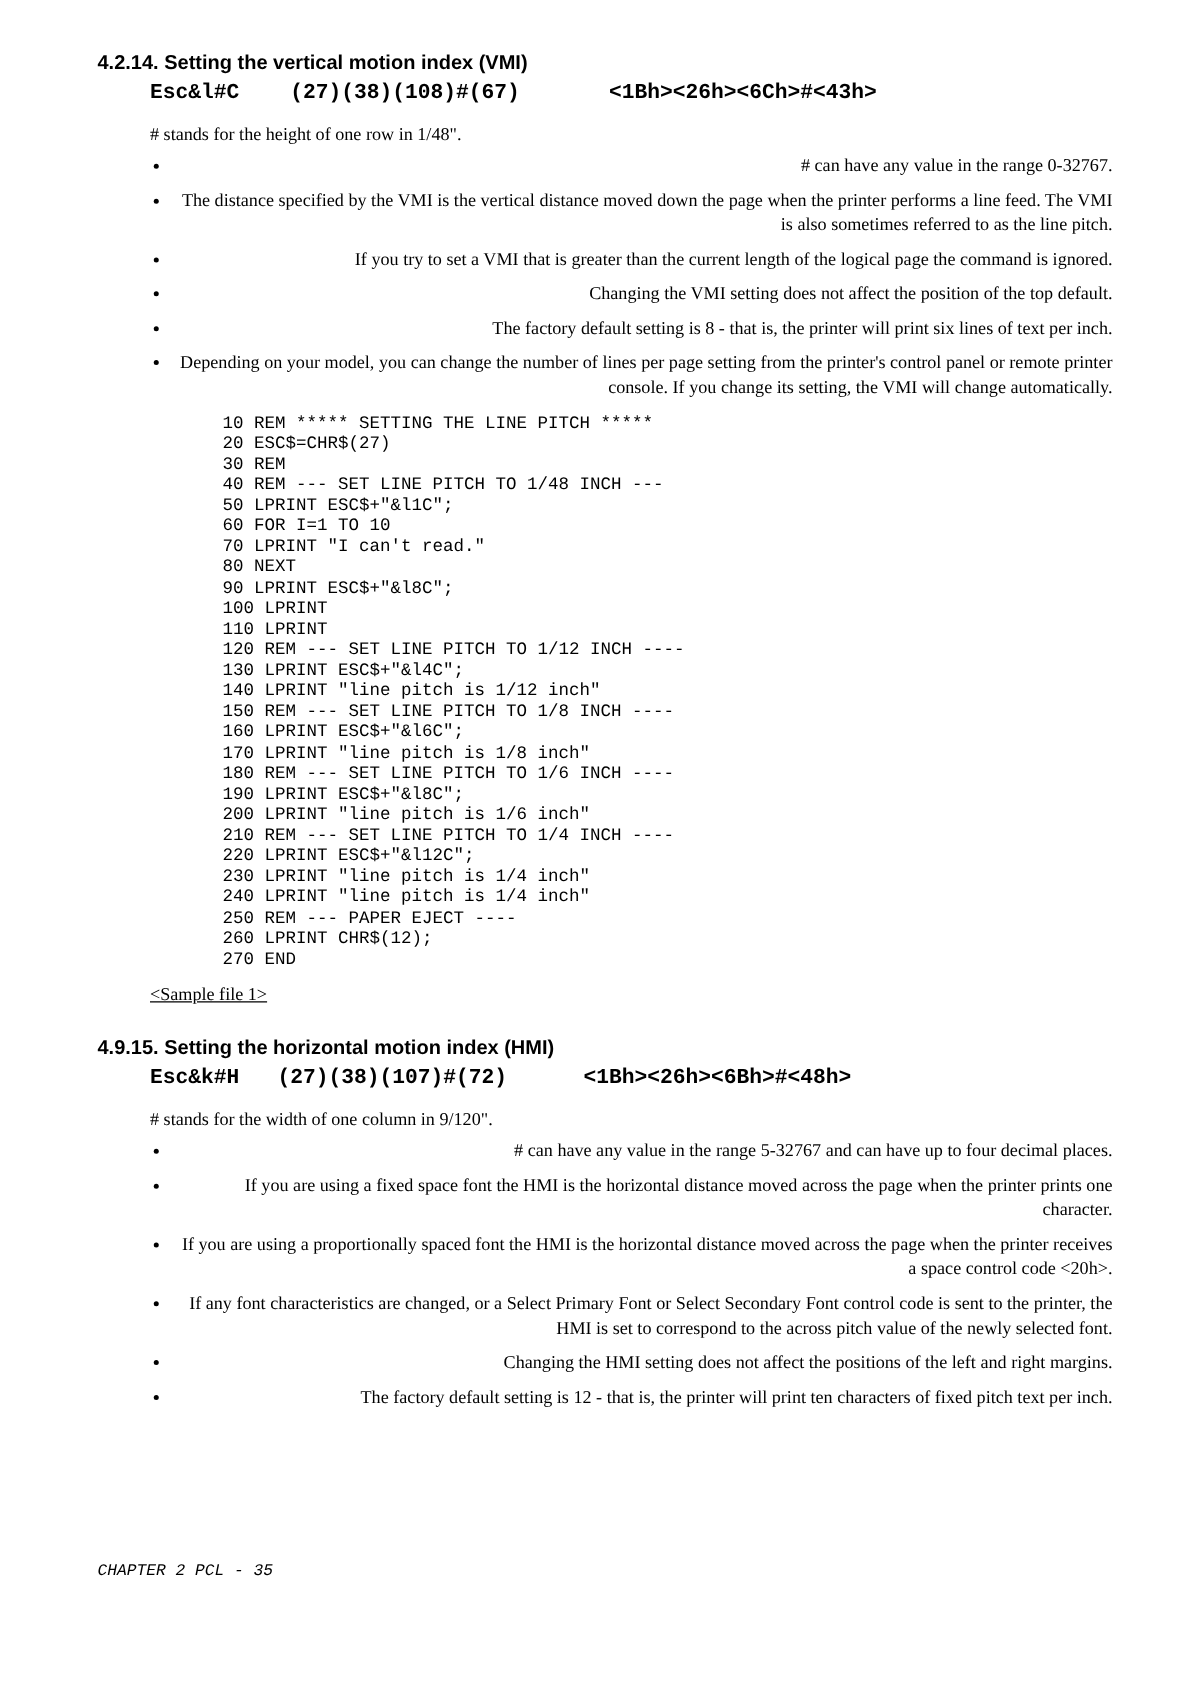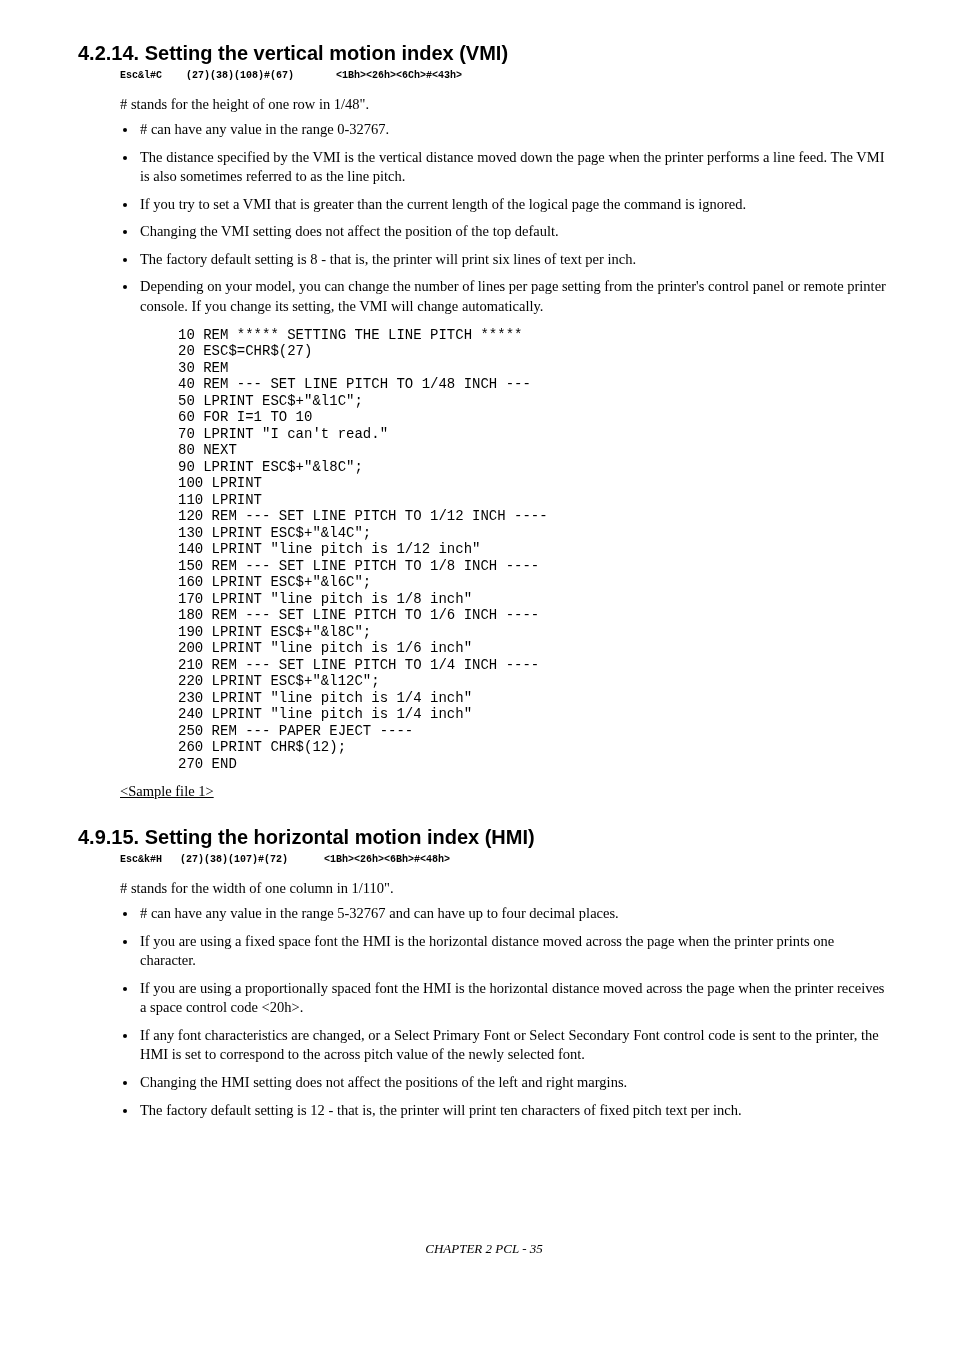--- a/index.html
+++ b/index.html
@@ -9,58 +9,59 @@
     color: #000;
     background: #fff;
     width: 954px;
     margin: 0;
     padding: 40px 64px 40px 78px;
     box-sizing: border-box;
   }
   .section-heading {
     font-family: Arial, Helvetica, sans-serif;
     font-weight: bold;
-    font-size: 20px;
+    font-size: 16px;
     margin: 0 0 2px 0;
   }
   .esc-line {
     font-family: "Courier New", Courier, monospace;
     font-weight: bold;
-    font-size: 10px;
+    font-size: 17px;
     margin: 0 0 4px 42px;
     white-space: pre;
   }
   .intro-line {
     margin: 12px 0 6px 42px;
   }
   ul.bullets {
     list-style: disc;
     margin: 4px 0 10px 42px;
     padding: 0 0 0 18px;
+    text-align: right;
   }
   ul.bullets > li {
     margin: 0 0 8px 0;
     padding-left: 2px;
   }
   pre.code-block {
     font-family: "Courier New", Courier, monospace;
     font-size: 14px;
     line-height: 1.18;
     margin: 8px 0 10px 100px;
     white-space: pre;
   }
   .sample-note {
     margin: 6px 0 22px 42px;
     text-decoration: underline;
   }
   .footer {
-    font-family: Liberation Serif, serif;
+    font-family: Liberation Mono, monospace;
     font-style: italic;
     font-size: 13px;
-    text-align: center;
+    text-align: left;
     margin-top: 120px;
   }
 </style>
 </head>
 <body>
 
 <div class="section-heading">4.2.14.  Setting the vertical motion index (VMI)</div>
 <div class="esc-line">Esc&amp;l#C    (27)(38)(108)#(67)       &lt;1Bh&gt;&lt;26h&gt;&lt;6Ch&gt;#&lt;43h&gt;</div>
 <div class="intro-line"># stands for the height of one row in 1/48".</div>
 
@@ -98,21 +99,21 @@
 230 LPRINT "line pitch is 1/4 inch"
 240 LPRINT "line pitch is 1/4 inch"
 250 REM --- PAPER EJECT ----
 260 LPRINT CHR$(12);
 270 END</pre>
 
 <div class="sample-note">&lt;Sample file 1&gt;</div>
 
 <div class="section-heading">4.9.15.  Setting the horizontal motion index (HMI)</div>
 <div class="esc-line">Esc&amp;k#H   (27)(38)(107)#(72)      &lt;1Bh&gt;&lt;26h&gt;&lt;6Bh&gt;#&lt;48h&gt;</div>
-<div class="intro-line"># stands for the width of one column in 1/110".</div>
+<div class="intro-line"># stands for the width of one column in 9/120".</div>
 
 <ul class="bullets">
   <li># can have any value in the range 5-32767 and can have up to four decimal places.</li>
   <li>If you are using a fixed space font the HMI is the horizontal distance moved across the page when the printer prints one character.</li>
   <li>If you are using a proportionally spaced font the HMI is the horizontal distance moved across the page when the printer receives a space control code &lt;20h&gt;.</li>
   <li>If any font characteristics are changed, or a Select Primary Font or Select Secondary Font control code is sent to the printer, the HMI is set to correspond to the across pitch value of the newly selected font.</li>
   <li>Changing the HMI setting does not affect the positions of the left and right margins.</li>
   <li>The factory default setting is 12 - that is, the printer will print ten characters of fixed pitch text per inch.</li>
 </ul>
 

